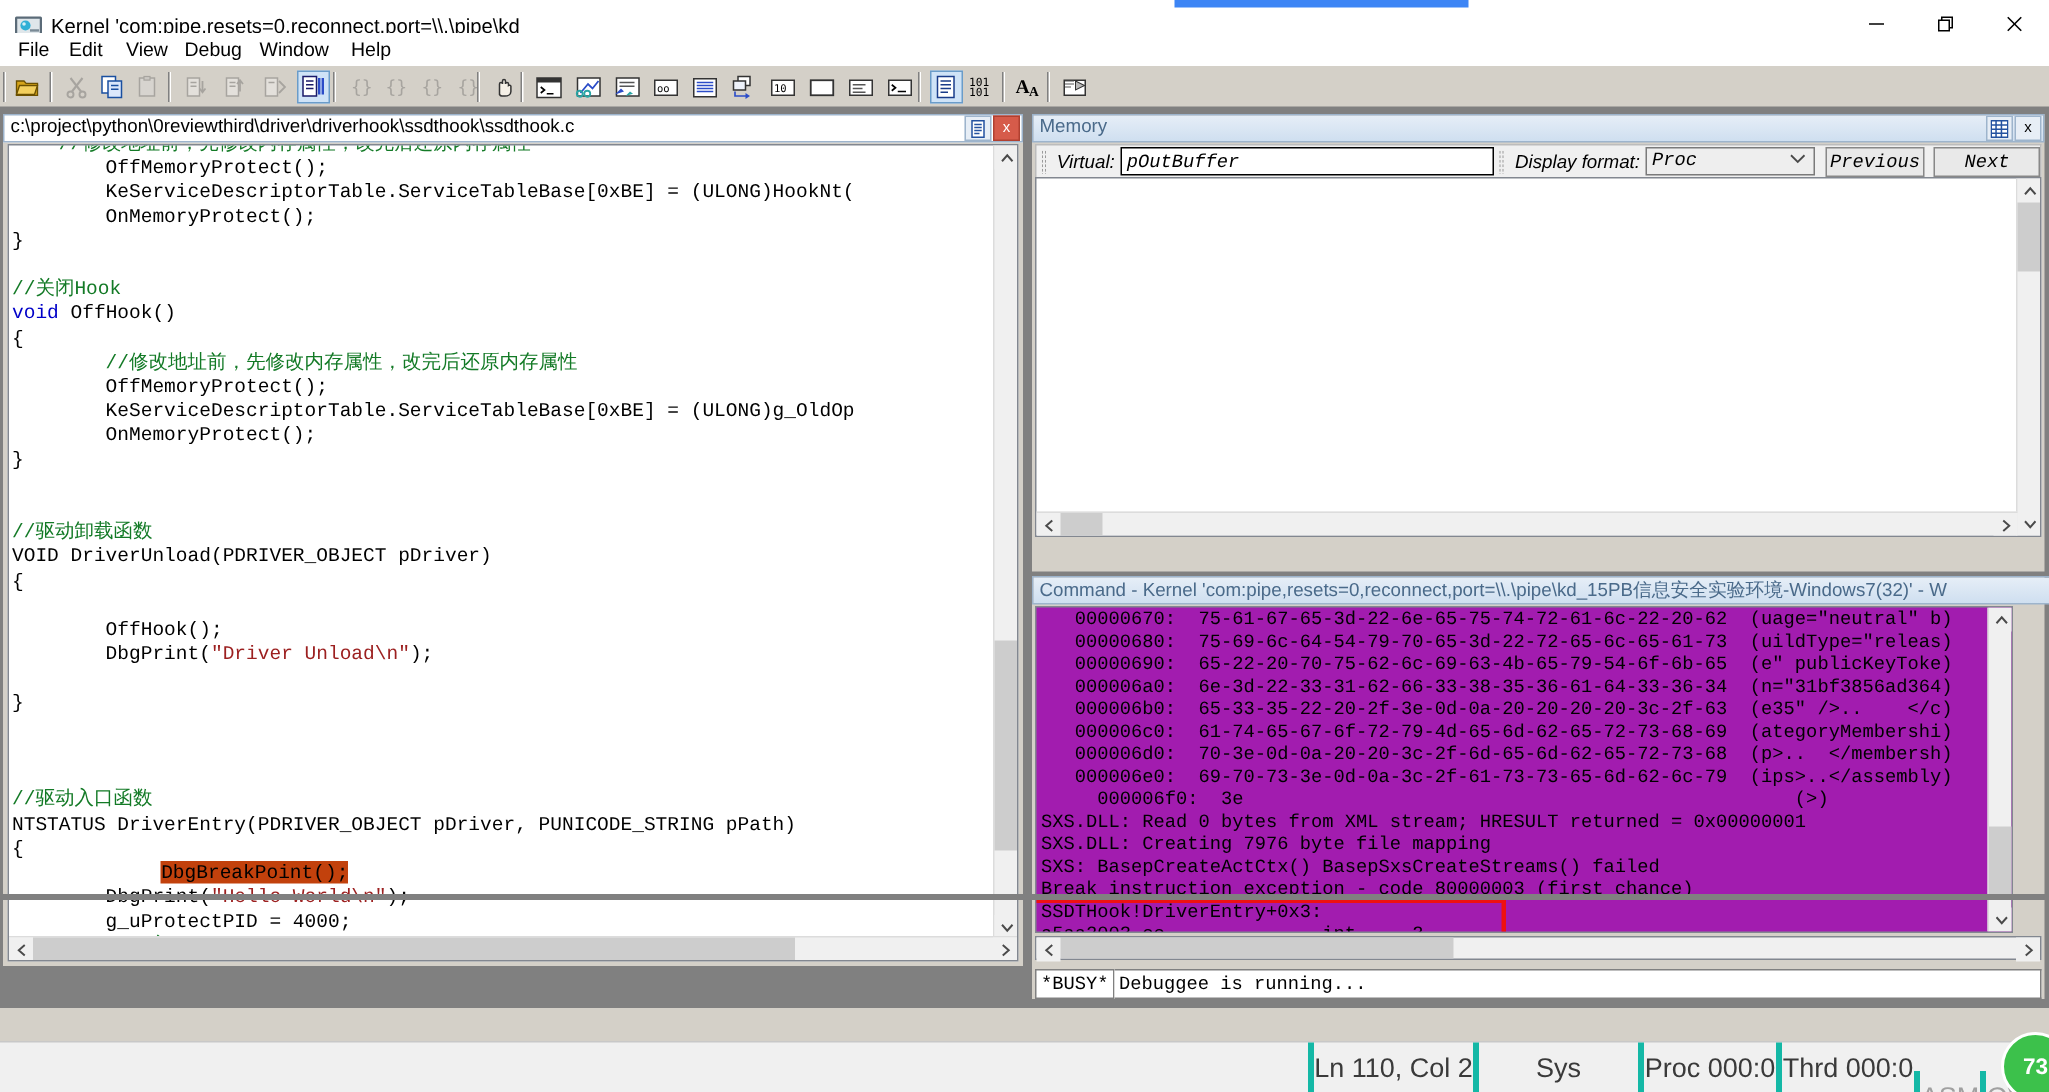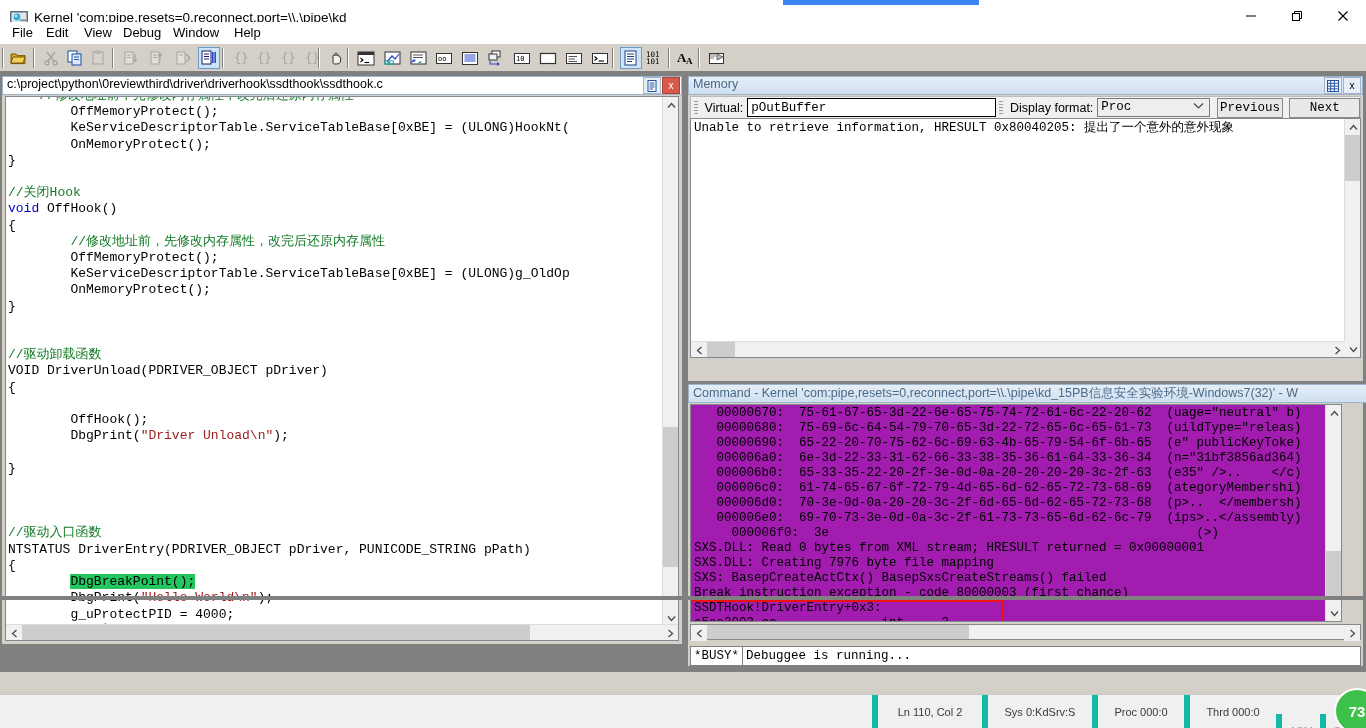--- a/index.html
+++ b/index.html
@@ -116,21 +116,21 @@
   }
   .code {
     position: absolute; left: 2px; top: 0px;
     font-family: "Liberation Mono", "DejaVu Sans Mono", monospace;
     font-size: 13px; line-height: 16.2px;
     white-space: pre; color: #000;
   }
   .c-kw { color: #0000c8; }
   .c-cmt { color: #137a26; }
   .c-str { color: #9c2020; }
-  .c-sel { background: #22c55e; }
+  .c-sel { background: #c2410c; margin-left: 37px; }
 
   
   .vsb {
     position: absolute; background: #f0f0f0; width: 16px;
     border-left: 1px solid #dcdcdc;
   }
   .hsb {
     position: absolute; background: #f0f0f0; height: 16px;
     border-top: 1px solid #dcdcdc;
   }
@@ -141,21 +141,21 @@
   }
   .sb-arrow.h { }
   .sb-thumb { position:absolute; background:#cdcdcd; }
 
   
   #mem-win { left: 688px; top: 4px; width: 675px; height: 305px; }
   #mem-title { left:0; top:0; width: 675px; }
   .mem-toolbar {
     position:absolute; left:2px; top:20px; width: 671px; height: 22px;
     background: #f0f0f0; border:1px solid #bcbcbc; border-bottom:none;
-    display:flex; align-items:center;
+    display:flex; align-items:center;font-style:italic;
   }
   .grip { width:4px; height:16px; margin-left:3px; margin-right:3px;
           background-image: radial-gradient(#9a9a9a 40%, transparent 41%);
           background-size: 2px 3px; }
   .mem-lbl { font-size:12.5px; color:#000; padding:0 4px; white-space:nowrap;}
   .mem-input {
     height:19px; border:1px solid #000; background:#fff;
     font-family:"Liberation Mono", monospace; font-size:12.5px;
     line-height:19px; padding-left:3px; color:#000; overflow:hidden;
   }
@@ -220,22 +220,22 @@
     top:1px; height:25px; line-height:24px;
   }
 
   
   .statusbar {
     position:absolute; left:0; top:694px; width:1366px; height:34px;
     background:#f0f0f0; border-top:1px solid #c8c8c8;
   }
   .sb-cell {
     position:absolute; top:0; height:34px; line-height:34px;
-    font-size:11px; color:#3a3a3a; text-align:center;
-    border-left:6px solid #14b8a6;
+    font-size:18px; color:#3a3a3a; text-align:center;
+    border-left:4px solid #14b8a6;
   }
   .sb-cell.dim { color:#a0a0a0;margin-top:19px; }
   .greenbadge {
     position:absolute; right:-14px; bottom:-6px;
     width:46px; height:46px; border-radius:50%;
     background:#3cc14b; border:2px solid #fff;
     color:#fff; font-size:15px; font-weight:bold;
     display:flex; align-items:center; justify-content:center;
   }
   .mdi-fill-bottom {
@@ -608,21 +608,20 @@
             <svg width="11" height="8" viewBox="0 0 11 8">
                 <path d="M1 1.5 L5.5 6 L10 1.5" fill="none" stroke="#4a4a4a" stroke-width="1.2"></path>
               </svg>
           </span>
         </div>
         <div class="mem-btn" style="width:75px;margin-left:7px">Previous</div>
         <div class="mem-btn" style="width:80px;margin-left:6px">Next</div>
       </div>
 
       <div class="mem-body">
-        <div class="mono" style="position:absolute;left:3px;top:2px;">Unable to retrieve information, HRESULT 0x80040205: 提出了一个意外的意外现象</div>
         <div class="vsb" style="right:0; top:0; width:16px; height:238px;">
           <div class="sb-arrow" style="top:0">
             <svg width="9" height="7" viewBox="0 0 9 7">
                 <path d="M1 5.5 L4.5 1.5 L8 5.5" fill="none" stroke="#4a4a4a" stroke-width="1.3"></path>
               </svg>
           </div>
           <div class="sb-thumb" style="left:0; top:16px; width:16px; height:46px;"></div>
           <div class="sb-arrow" style="bottom:0">
             <svg width="9" height="7" viewBox="0 0 9 7">
                 <path d="M1 1.5 L4.5 5.5 L8 1.5" fill="none" stroke="#4a4a4a" stroke-width="1.3"></path>

